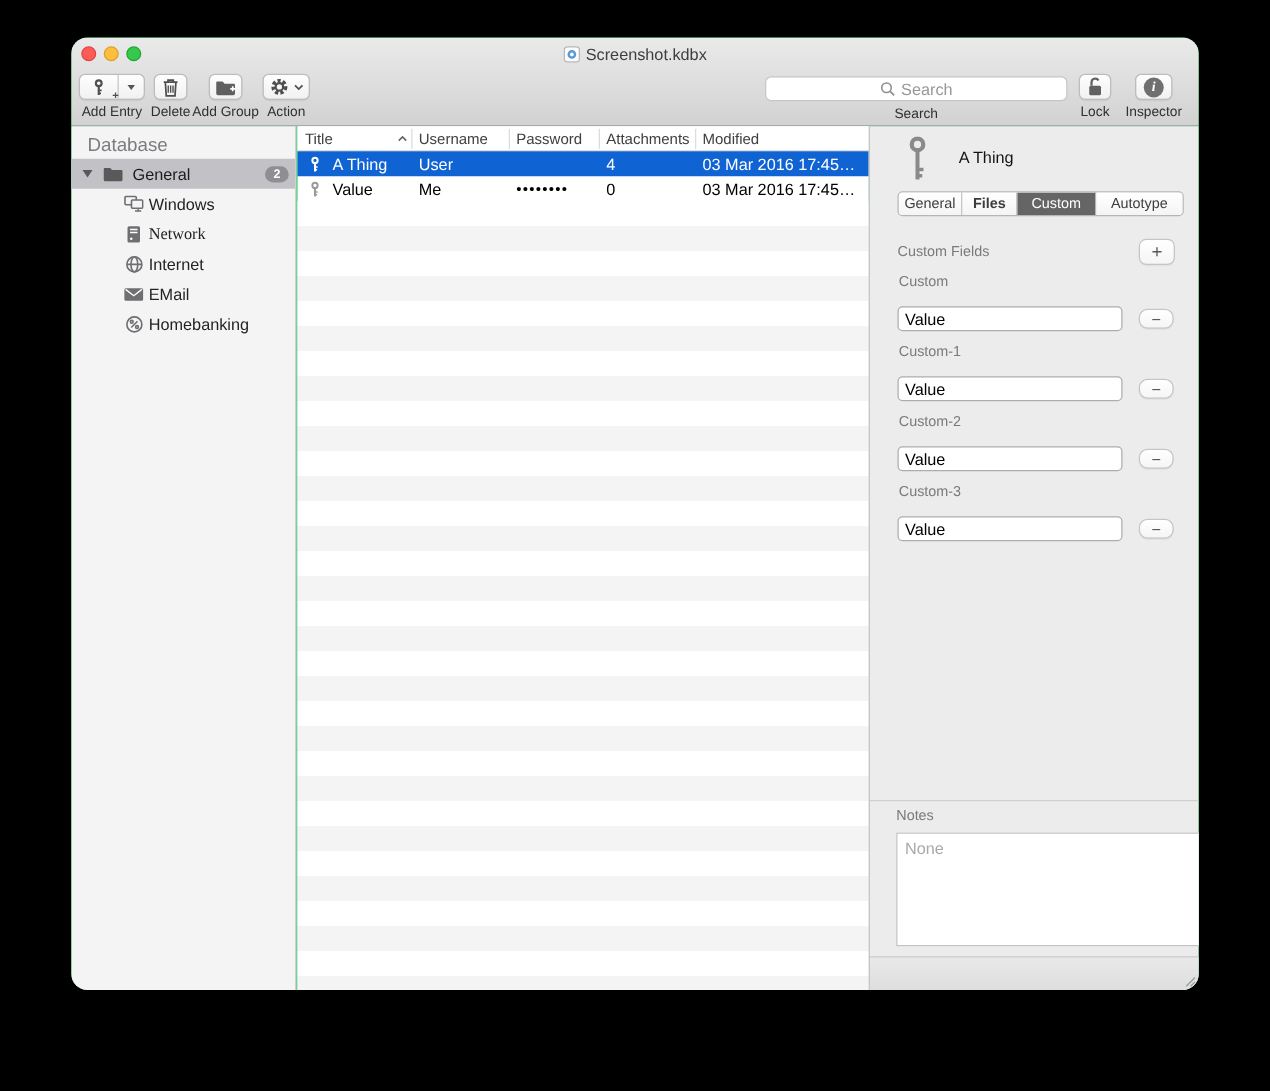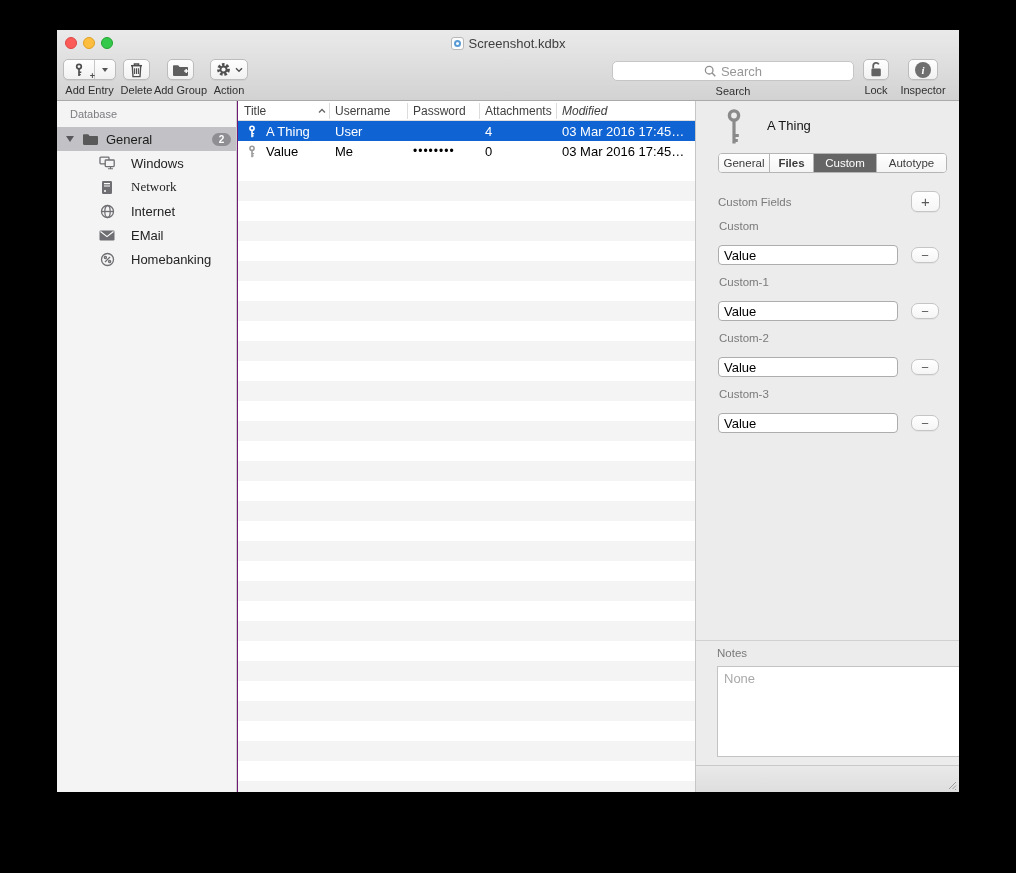--- a/index.html
+++ b/index.html
@@ -1,17 +1,17 @@
 <!DOCTYPE html>
 <html><head>
 <meta charset="utf-8">
 <style>
   * { margin:0; padding:0; box-sizing:border-box; }
   html,body { width:1016px; height:873px; background:#000; font-family:"Liberation Sans", sans-serif; overflow:hidden; }
-  .window { position:absolute; left:57px; top:30px; width:902px; height:762px; background:#701a75; border-radius:0; overflow:hidden; box-shadow:0 18px 40px rgba(0,0,0,.65), 0 0 1px rgba(0,0,0,.6); }
+  .window { position:absolute; left:57px; top:30px; width:902px; height:762px; background:#22c55e; border-radius:13px; overflow:hidden; box-shadow:0 18px 40px rgba(0,0,0,.65), 0 0 1px rgba(0,0,0,.6); }
 
   
   .chrome { position:absolute; top:0; left:0; width:100%; height:71px; background:linear-gradient(#eaeaea,#d2d2d2); border-bottom:1px solid #aaa; }
   .traffic { position:absolute; top:7px; width:12px; height:12px; border-radius:50%; }
   .tl-red { left:8px; background:#fc5b57; border:1px solid #dd4744; }
   .tl-yellow { left:26px; background:#fdbd3e; border:1px solid #dea123; }
   .tl-green { left:44px; background:#34c94b; border:1px solid #23a532; }
   .titlewrap { position:absolute; top:6px; left:0; width:100%; height:15px; display:flex; justify-content:center; align-items:center; gap:5px; }
   .doc-icon { width:13px; height:13px; background:#fdfdfd; border:1px solid #b8b8b8; border-radius:3px; display:flex; align-items:center; justify-content:center; }
   .doc-icon i { display:block; width:7px; height:7px; border:2px solid #5a9bd5; border-radius:50%; }
@@ -24,29 +24,29 @@
   .seg2 .sA { width:30px; display:flex; align-items:center; justify-content:center; height:100%; }
   .seg2 .sB { width:21px; border-left:1px solid #c6c6c6; display:flex; align-items:center; justify-content:center; height:100%; }
   .dd-tri { width:0; height:0; border-left:3.5px solid transparent; border-right:3.5px solid transparent; border-top:4.5px solid #555; }
   .plus-mini { position:absolute; font-size:9px; font-weight:bold; color:#4e4e4e; right:-1px; bottom:-2px; }
 
   .searchfield { position:absolute; left:555px; top:31px; width:242px; height:20px; background:#fff; border:1px solid #c6c6c6; border-radius:5px; display:flex; align-items:center; justify-content:center; gap:4px; color:#979797; font-size:13px; }
   .search-under { position:absolute; left:555px; top:55px; width:242px; text-align:center; font-size:11px; color:#303030; }
 
   
   .sidebar { position:absolute; left:0; top:71px; width:180px; height:691px; background:#f4f4f5; border-right:1px solid #cfcfcf; }
-  .sb-header { position:absolute; left:13px; top:7px; font-size:11px; color:#7c7c80; }
+  .sb-header { position:absolute; left:13px; top:7px; font-size:15px; color:#7c7c80; }
   .sb-group { position:absolute; left:0; top:26px; width:100%; height:24px; background:#c2c2c6; display:flex; align-items:center; }
   .sb-tri { width:0; height:0; border-left:4.5px solid transparent; border-right:4.5px solid transparent; border-top:6px solid #58585c; margin-left:9px; }
   .sb-folder { margin-left:8px; }
   .sb-group-label { margin-left:7px; font-size:13px; color:#1b1b1b; }
   .badge { position:absolute; right:5px; top:5.5px; min-width:19px; height:13px; border-radius:7px; background:#8e8e93; color:#fff; font-size:10px; font-weight:bold; display:flex; align-items:center; justify-content:center; padding:0 5px; }
   .sb-item { position:absolute; left:0; width:100%; height:24px; display:flex; align-items:center; }
   .sb-item .ic { width:16px; margin-left:42px; display:flex; justify-content:center; color:#6f6f73; }
-  .sb-item .lb { margin-left:16px; font-size:13px; color:#232323; }
+  .sb-item .lb { margin-left:4px; font-size:13px; color:#232323; }
 
   
   .etable { position:absolute; left:181px; top:71px; width:457px; height:691px; background:#fff; }
   .thead { position:absolute; top:0; left:0; width:100%; height:20px; background:#fff; border-bottom:1px solid #dedede; }
   .th { position:absolute; top:0; height:20px; display:flex; align-items:center; font-size:12px; color:#404040; }
   .th-sep { position:absolute; top:2px; height:16px; width:1px; background:#dcdcdc; }
   .sortup { position:absolute; left:80px; top:7px; }
   .trow { position:absolute; left:0; width:100%; height:20px; font-size:13px; color:#000; }
   .trow.sel { background:#1063d2; color:#fff; }
   .cell { position:absolute; top:0; height:20px; display:flex; align-items:center; white-space:nowrap; overflow:hidden; }
@@ -277,21 +277,21 @@
             <path d="M1 4.5l3-3 3 3" fill="none" stroke="#666" stroke-width="1.3"></path>
           </svg>
       </span>
       <div class="th-sep" style="left:91px;"></div>
       <div class="th" style="left:97px;">Username</div>
       <div class="th-sep" style="left:169px;"></div>
       <div class="th" style="left:175px;">Password</div>
       <div class="th-sep" style="left:241px;"></div>
       <div class="th" style="left:247px;">Attachments</div>
       <div class="th-sep" style="left:318px;"></div>
-      <div class="th" style="left:324px;font-style:italic;">Modified</div>
+      <div class="th" style="left:324px;">Modified</div>
     </div>
 
     <div class="trow sel" style="top:20px;">
       <span class="rowkey">
         <svg width="12" height="13" viewBox="0 0 12 13">
             <g fill="none" stroke="#ffffff">
               <circle cx="6" cy="3.3" r="2.1" stroke-width="1.6"></circle>
               <path d="M6 5.4v6.8" stroke-width="1.6"></path>
               <path d="M6 8.6h2.1M6 10.8h1.7" stroke-width="1.3"></path>
             </g>

